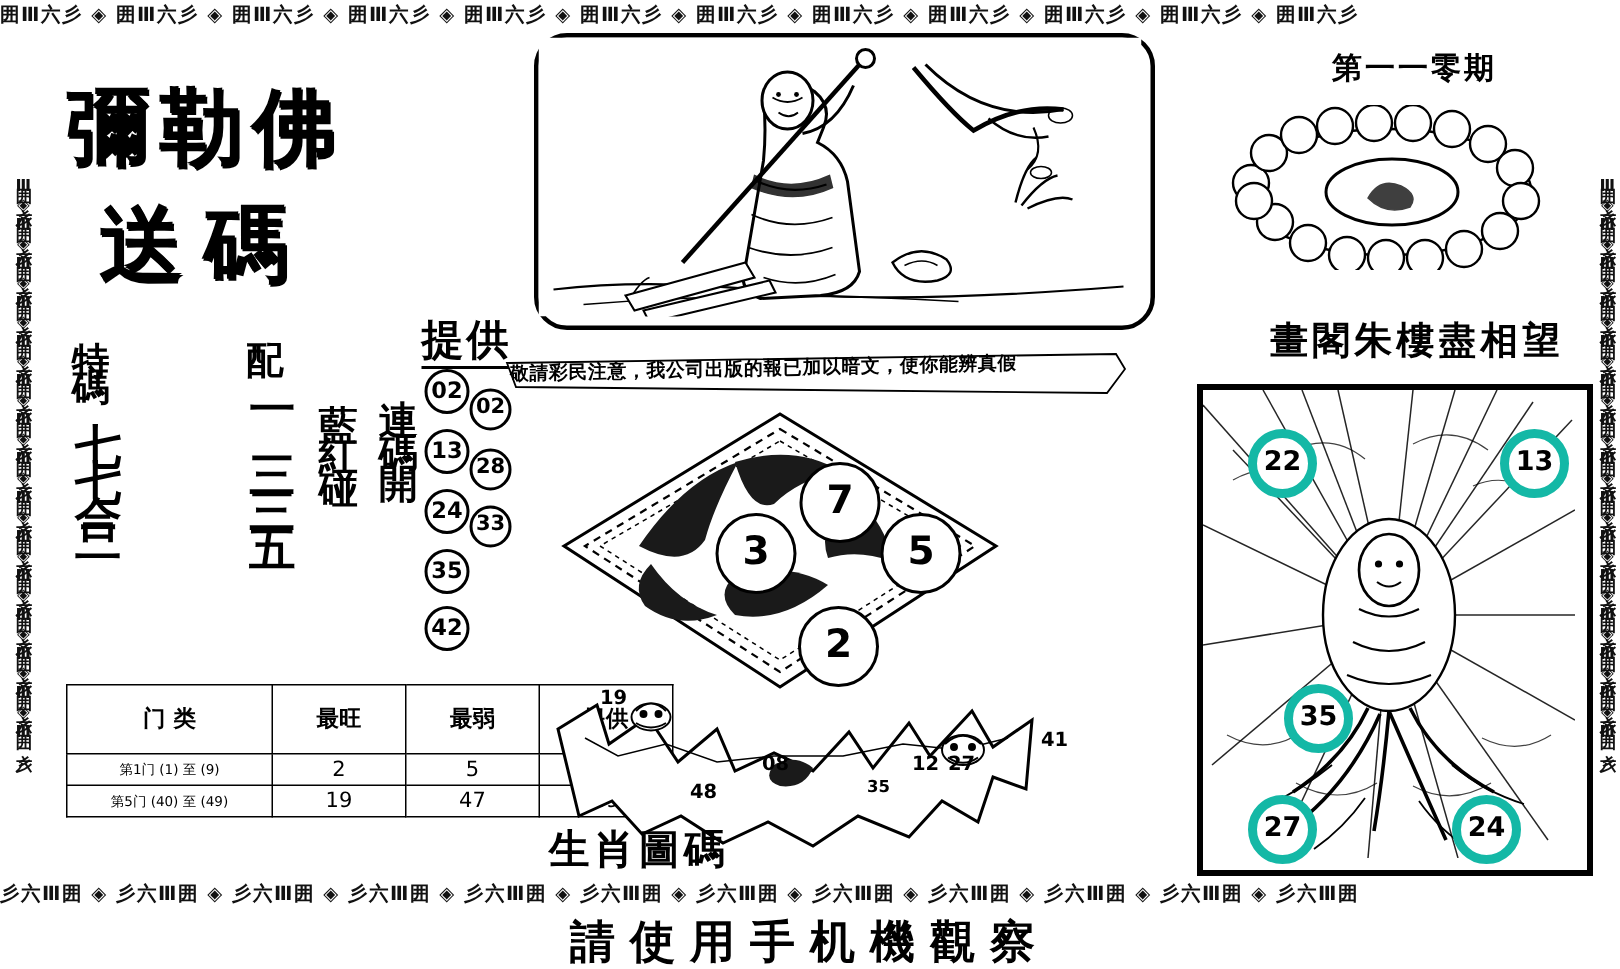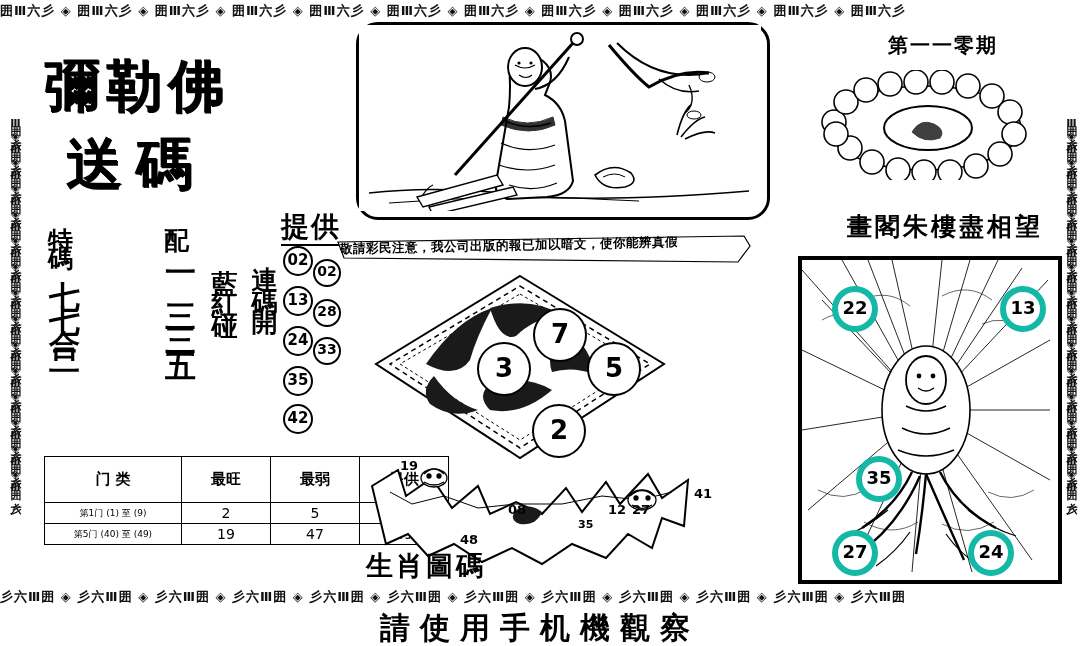--- a/index.html
+++ b/index.html
@@ -304,21 +304,21 @@
     <circle cx="270" cy="46" r="2" fill="#000"></circle>
       <circle cx="282" cy="46" r="2" fill="#000"></circle>
     <path d="M266 53 q10 7 20 0"></path>
   </g>
 
   <path d="M150 58 q14 -8 26 2 q-6 14 -22 12 q-12 -4 -4 -14z" fill="#1a1a1a"></path>
 </svg>
 
 <div class="zig-num" style="left:400px;top:458px;">19</div>
 <div class="zig-num" style="left:694px;top:486px;">41</div>
-<div class="zig-num" style="left:460px;top:532px;">48</div>
+<div class="zig-num" style="left:460px;top:521px;">48</div>
 <div class="zig-num" style="left:508px;top:502px;">08</div>
 <div class="zig-num" style="left:578px;top:518px;font-size:11px;">35</div>
 <div class="zig-num" style="left:608px;top:502px;">12</div>
 <div class="zig-num" style="left:632px;top:502px;">27</div>
 
 <div class="shengxiao">生肖圖碼</div>
 
 <div class="right-title">畫閣朱樓盡相望</div>
 
 <div class="pic-frame pic-right">

